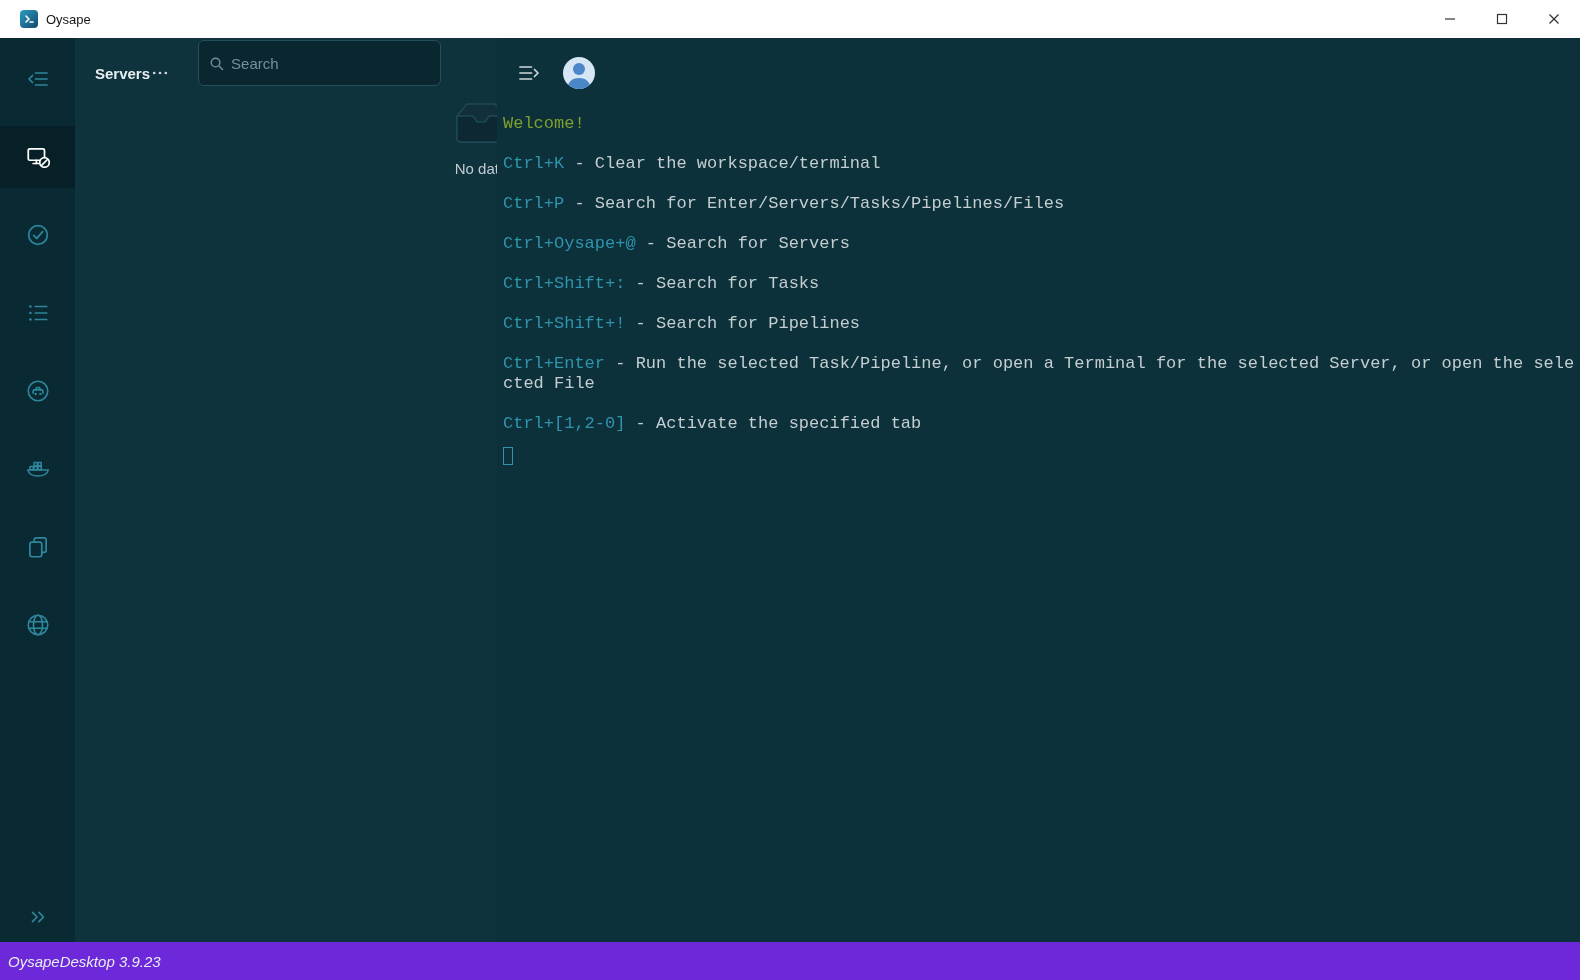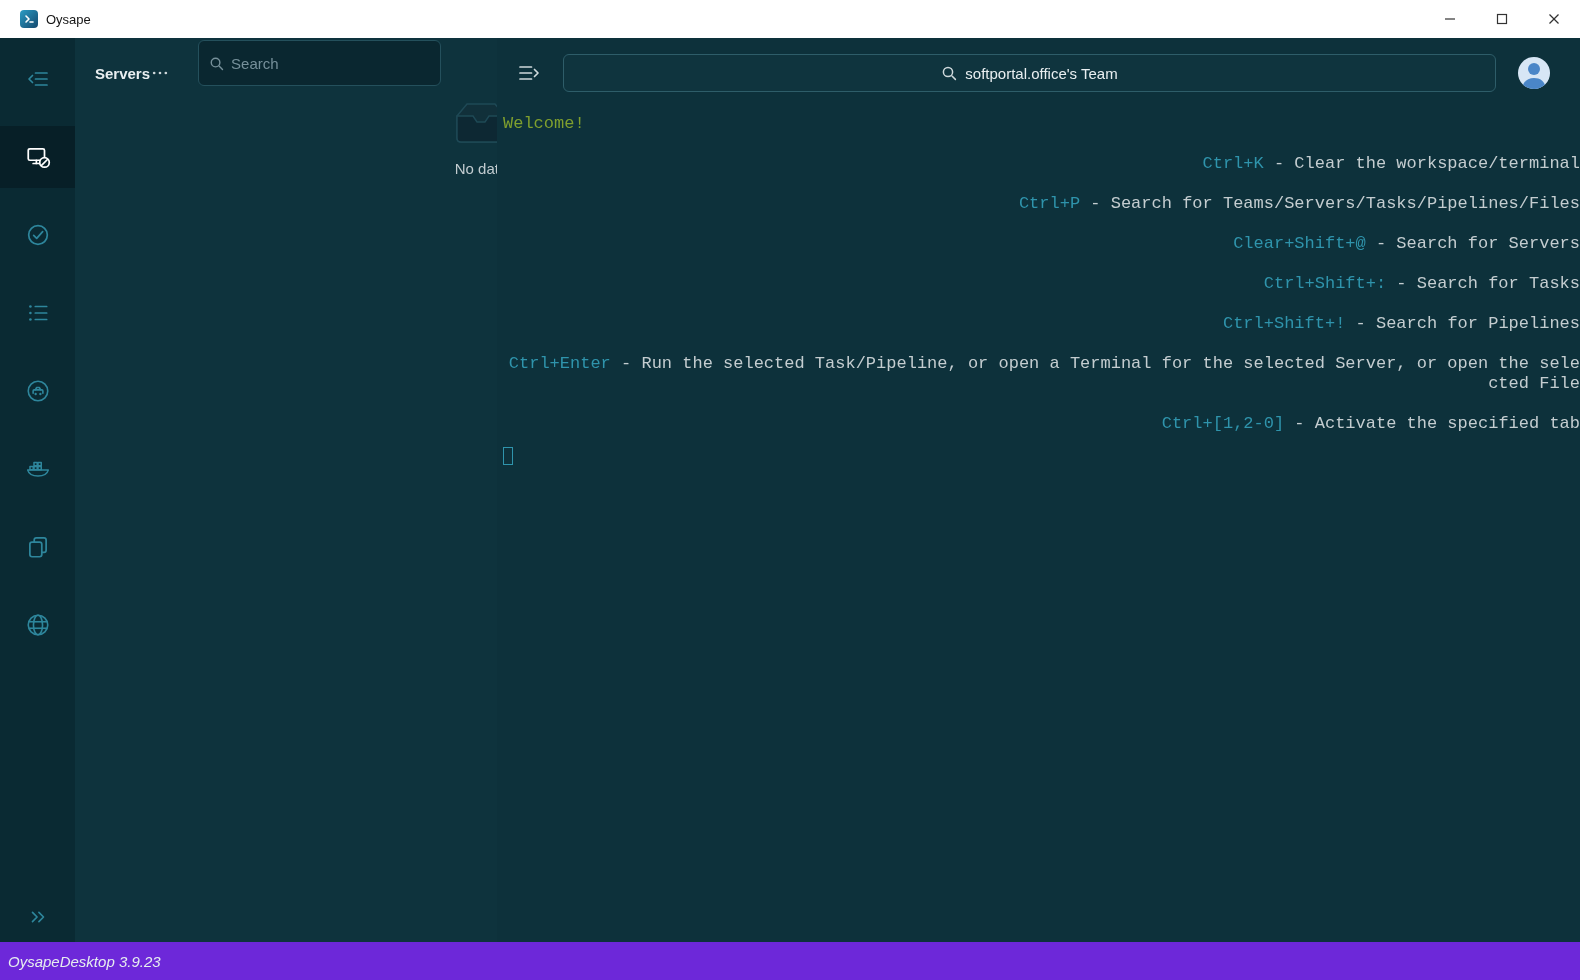--- a/index.html
+++ b/index.html
@@ -55,21 +55,21 @@
   .tabstrip { height:42px; background:#0a2933; display:flex; }
   .tab { display:flex; align-items:center; padding:0 18px; font-size:15px; gap:11px; cursor:pointer; }
   .tab.active { background:#15414d; color:#e9eff1; }
   .tab.inactive { background:#0f343f; color:#7e99a1; }
   .tab-close { display:flex; align-items:center; color:#b9c6ca; cursor:pointer; }
 
   
   .terminal { flex:1; padding:6px 0 0 6px; font-family:Liberation Mono, monospace;
               font-size:17px; line-height:20px; color:#c4cdd0; word-break:break-all; cursor:text; }
   .t-welcome { color:#7f9f2e; margin-bottom:20px; }
-  .t-line { margin-bottom:20px;text-align:right; }
+  .t-line { margin-bottom:20px; }
   .t-line.last { margin-bottom:12px; }
   .t-key { color:#2f94ac; }
   .cursor { display:inline-block; width:10px; height:18px; border:1px solid #2f94ac; margin-top:1px; }
 
   
   .statusbar { height:38px; background:#6d28d9; display:flex; align-items:center;
                padding:0 8px; color:#e6edef; font-size:15px;font-style:italic; }
 
   svg { display:block; }
 </style>
@@ -213,41 +213,34 @@
   <div class="main">
     <div class="main-top">
       <span class="panel-toggle">
         <svg width="24" height="24" viewBox="0 0 24 24" fill="none" stroke="currentColor" stroke-width="1.7" stroke-linecap="round" stroke-linejoin="round">
           <path d="M3 6h11.5"></path>
             <path d="M3 12h11.5"></path>
             <path d="M3 18h11.5"></path>
             <path d="M17.5 8.5L21 12l-3.5 3.5"></path>
         </svg>
       </span>
-      <div class="team-search">
-        <svg width="16" height="16" viewBox="0 0 16 16" fill="none" stroke="currentColor" stroke-width="1.5" stroke-linecap="round">
-          <circle cx="7" cy="7" r="4.6"></circle>
-            <path d="M11 11l3.4 3.4"></path>
-        </svg>
-        <span>softportal.office's Team</span>
-      </div>
       <div class="avatar">
         <svg width="32" height="32" viewBox="0 0 32 32">
           <circle cx="16" cy="12" r="6" fill="#4a86c8"></circle>
           <path d="M4 32c1-8 6-11 12-11s11 3 12 11z" fill="#4a86c8"></path>
         </svg>
       </div>
     </div>
 
 
     <div class="terminal">
       <div class="t-welcome">Welcome!</div>
       <div class="t-line"><span class="t-key">Ctrl+K</span><span class="t-desc"> - Clear the workspace/terminal</span></div>
-      <div class="t-line"><span class="t-key">Ctrl+P</span><span class="t-desc"> - Search for Teams/Servers/Tasks/Pipelines/Files</span></div>
-      <div class="t-line"><span class="t-key">Clear+Shift+@</span><span class="t-desc"> - Search for Servers</span></div>
+      <div class="t-line"><span class="t-key">Ctrl+P</span><span class="t-desc"> - Search for Enter/Servers/Tasks/Pipelines/Files</span></div>
+      <div class="t-line"><span class="t-key">Ctrl+Oysape+@</span><span class="t-desc"> - Search for Servers</span></div>
       <div class="t-line"><span class="t-key">Ctrl+Shift+:</span><span class="t-desc"> - Search for Tasks</span></div>
       <div class="t-line"><span class="t-key">Ctrl+Shift+!</span><span class="t-desc"> - Search for Pipelines</span></div>
       <div class="t-line"><span class="t-key">Ctrl+Enter</span><span class="t-desc"> - Run the selected Task/Pipeline, or open a Terminal for the selected Server, or open the selected File</span></div>
       <div class="t-line last"><span class="t-key">Ctrl+[1,2-0]</span><span class="t-desc"> - Activate the specified tab</span></div>
       <div><span class="cursor"></span></div>
     </div>
   </div>
 </div>
 
 <div class="statusbar">

